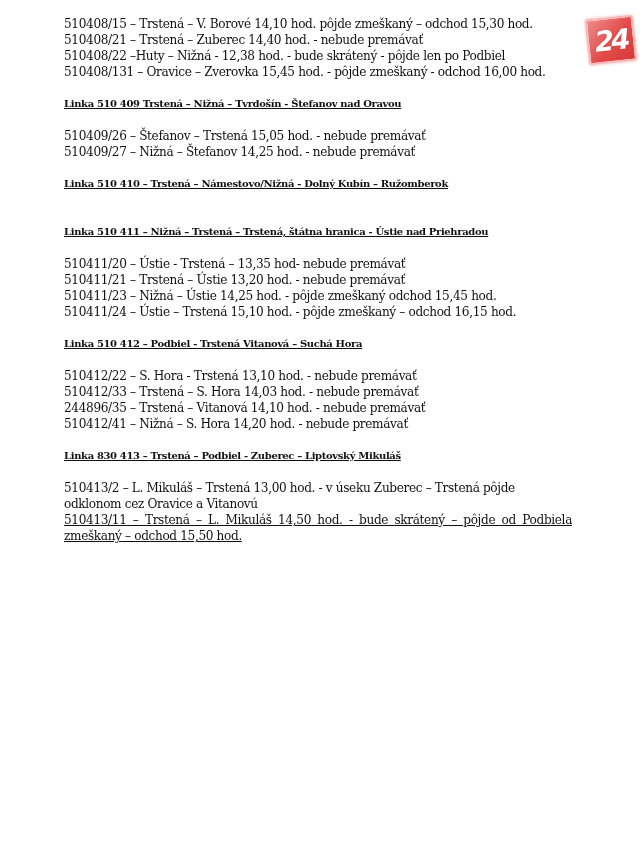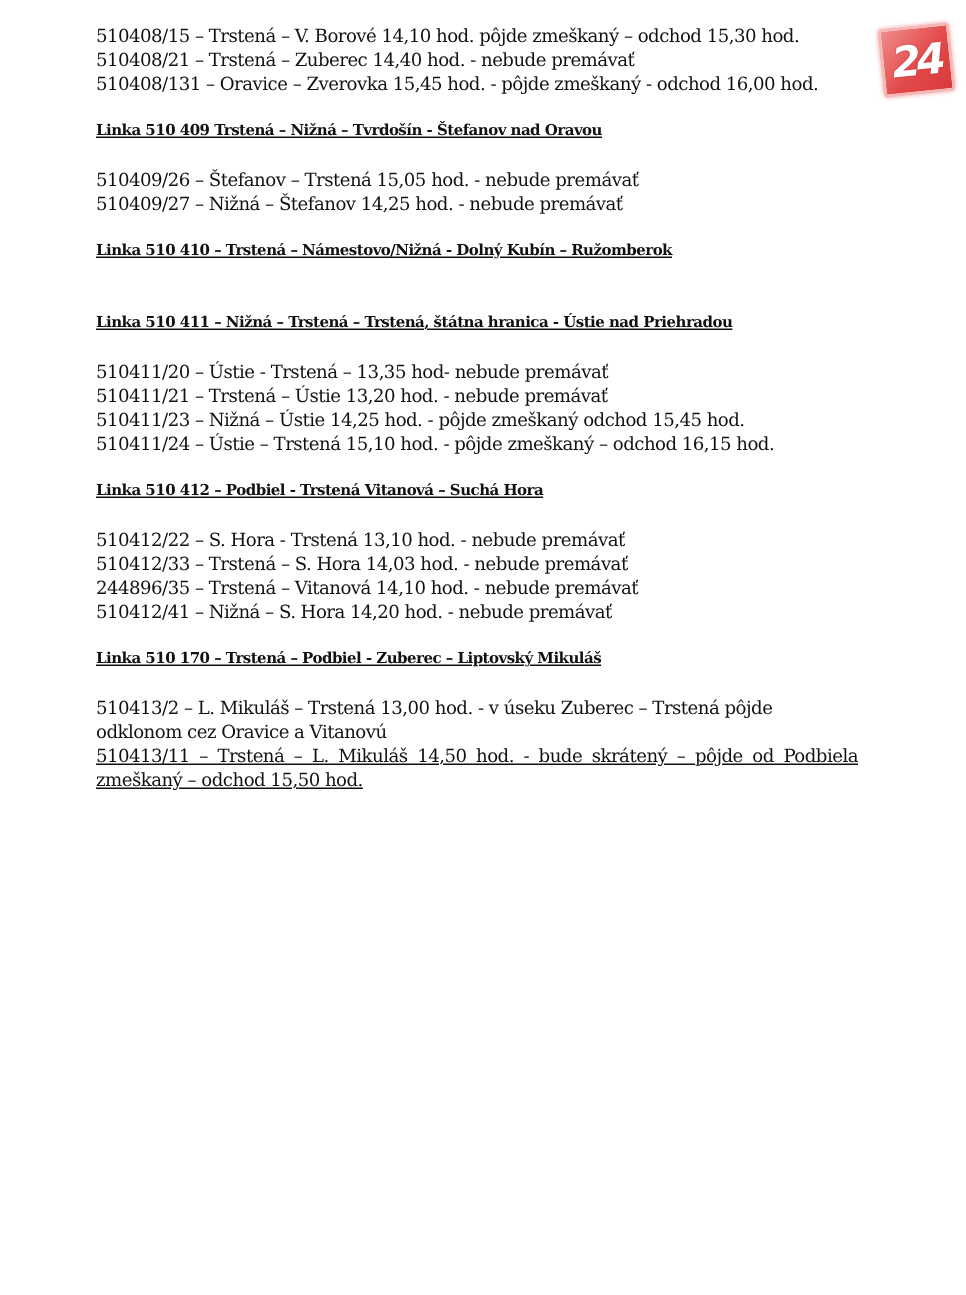--- a/index.html
+++ b/index.html
@@ -38,20 +38,21 @@
 
 <div class="logo">
   <span>24</span>
 </div>
 
 <div class="page">
 
   <div>
     <div class="line">510408/15 – Trstená – V. Borové 14,10 hod. pôjde zmeškaný – odchod 15,30 hod.</div>
     <div class="line">510408/21 – Trstená – Zuberec 14,40 hod. - nebude premávať</div>
+    <div class="line">510408/22 –Huty – Nižná  - 12,38 hod. -  bude skrátený  - pôjde len po Podbiel</div>
     <div class="line">510408/131 – Oravice – Zverovka 15,45 hod. - pôjde zmeškaný  - odchod 16,00 hod.</div>
   </div>
   <div class="gap"></div>
 
   <div>
     <div class="heading">Linka 510 409 Trstená – Nižná – Tvrdošín - Štefanov nad Oravou</div>
     <div class="gap"></div>
     <div class="line">510409/26 – Štefanov – Trstená 15,05 hod. - nebude premávať</div>
     <div class="line">510409/27 – Nižná – Štefanov 14,25 hod. - nebude premávať</div>
   </div>
@@ -77,20 +78,20 @@
     <div class="heading">Linka 510 412 – Podbiel - Trstená Vitanová – Suchá Hora</div>
     <div class="gap"></div>
     <div class="line">510412/22 – S. Hora -  Trstená 13,10 hod. -  nebude premávať</div>
     <div class="line">510412/33 – Trstená – S. Hora 14,03 hod. - nebude premávať</div>
     <div class="line">244896/35 – Trstená – Vitanová  14,10 hod. - nebude premávať</div>
     <div class="line">510412/41 – Nižná – S. Hora 14,20 hod. - nebude premávať</div>
   </div>
   <div class="gap"></div>
 
   <div>
-    <div class="heading">Linka 510 170 – Trstená – Podbiel - Zuberec – Liptovský Mikuláš</div>
+    <div class="heading">Linka 830 413 – Trstená – Podbiel - Zuberec – Liptovský Mikuláš</div>
     <div class="gap"></div>
     <div class="line">510413/2 – L. Mikuláš – Trstená  13,00 hod. - v úseku Zuberec – Trstená pôjde</div>
     <div class="line">odklonom cez Oravice a Vitanovú</div>
     <div class="line justify">510413/11 – Trstená – L. Mikuláš 14,50 hod. - bude skrátený – pôjde od Podbiela zmeškaný – odchod 15,50 hod.</div>
   </div>
 
 </div>
 
 </body></html>

